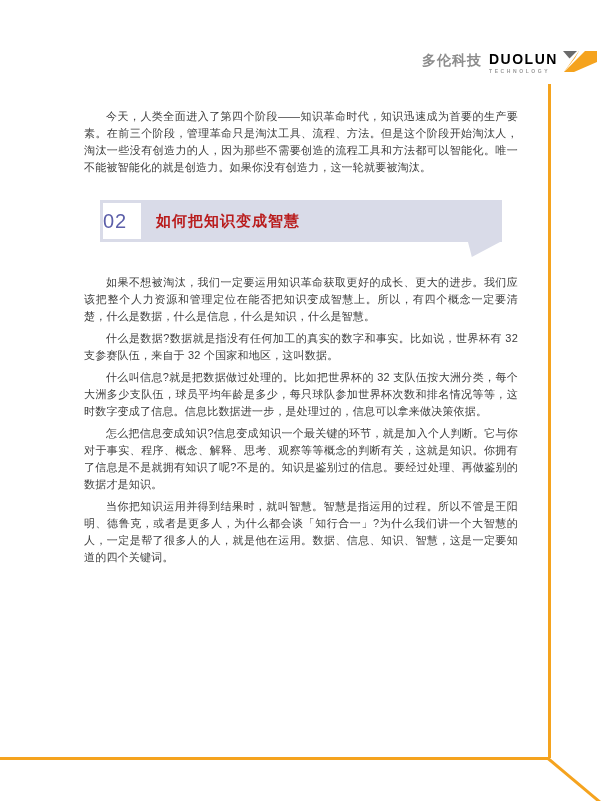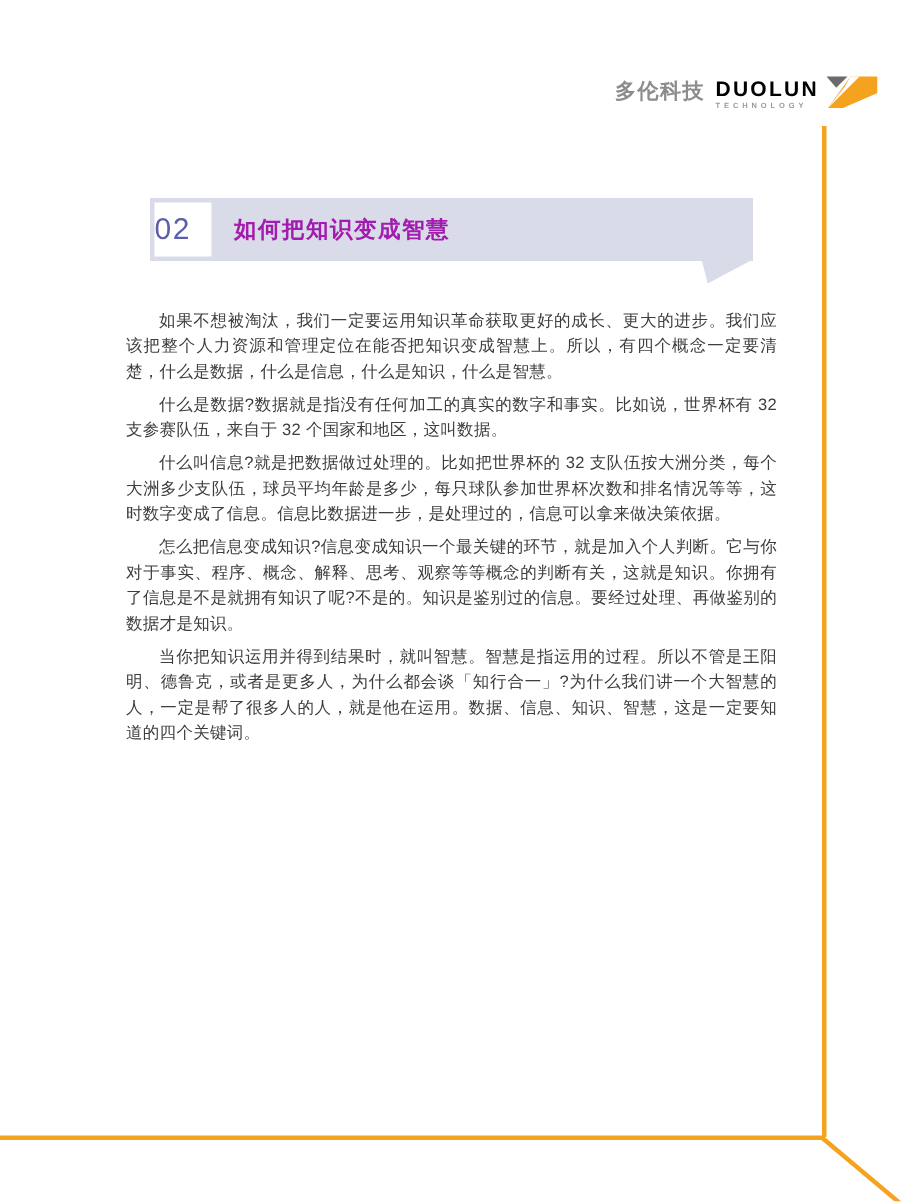--- a/index.html
+++ b/index.html
@@ -6,21 +6,21 @@
   .page{
     position:relative;
     width:601px;height:801px;
     background:#ffffff;
     overflow:hidden;
     font-family:"Liberation Sans","DejaVu Sans",sans-serif;
   }
 
   
   .logo{
-    position:absolute;top:50px;left:410px;
+    position:absolute;top:50px;left:422px;
     display:flex;align-items:flex-start;
     color:#8c8c8c;
   }
   .logo-cn{
     font-size:14px;font-weight:700;letter-spacing:1px;
     color:#8c8c8c;line-height:1.2;margin-top:2px;
   }
   .logo-en-wrap{display:flex;flex-direction:column;margin-left:7px;margin-top:2px;}
   .logo-en{
     font-size:14px;font-weight:700;letter-spacing:1.5px;
@@ -72,21 +72,21 @@
     width:38px;height:36px;margin-left:3px;
     background:#ffffff;
     display:flex;align-items:center;justify-content:flex-start;
   }
   .num-box span{
     font-size:20px;color:#5C5FA9;letter-spacing:1px;
     font-weight:400;
   }
   .banner-title{
     margin-left:15px;
-    font-size:15px;font-weight:600;color:#a21caf;
+    font-size:15px;font-weight:600;color:#b91c1c;
     letter-spacing:1px;
   }
   .banner-tail{
     position:absolute;left:368px;top:100%;
     width:32px;height:15px;
     background:#D9DBE8;
     clip-path:polygon(0 0,100% 0,12% 100%);
   }
 </style>
 </head>
@@ -106,20 +106,21 @@
       <polygon points="16,1 22,1 6,17 1,22 12,8" fill="#ffffff"></polygon>
     </svg>
   </header>
 
   <div class="vline"></div>
   <div class="hline"></div>
   <div class="diag"></div>
 
   <main class="content">
 
+    <p class="para">今天，人类全面进入了第四个阶段——知识革命时代，知识迅速成为首要的生产要素。在前三个阶段，管理革命只是淘汰工具、流程、方法。但是这个阶段开始淘汰人，淘汰一些没有创造力的人，因为那些不需要创造的流程工具和方法都可以智能化。唯一不能被智能化的就是创造力。如果你没有创造力，这一轮就要被淘汰。</p>
 
     <div class="banner">
       <span class="num-box">
         <span>02</span>
       </span>
       <span class="banner-title">如何把知识变成智慧</span>
       <span class="banner-tail"></span>
     </div>
 
     <p class="para">如果不想被淘汰，我们一定要运用知识革命获取更好的成长、更大的进步。我们应该把整个人力资源和管理定位在能否把知识变成智慧上。所以，有四个概念一定要清楚，什么是数据，什么是信息，什么是知识，什么是智慧。</p>

